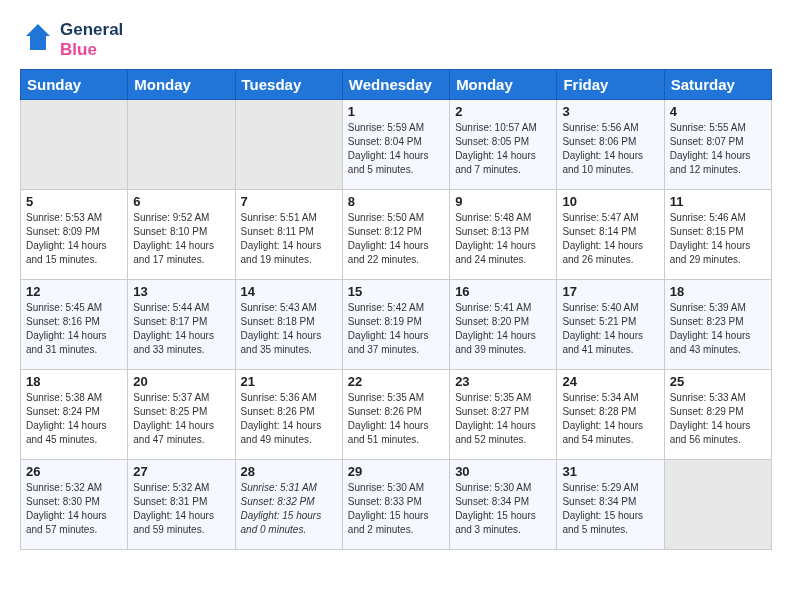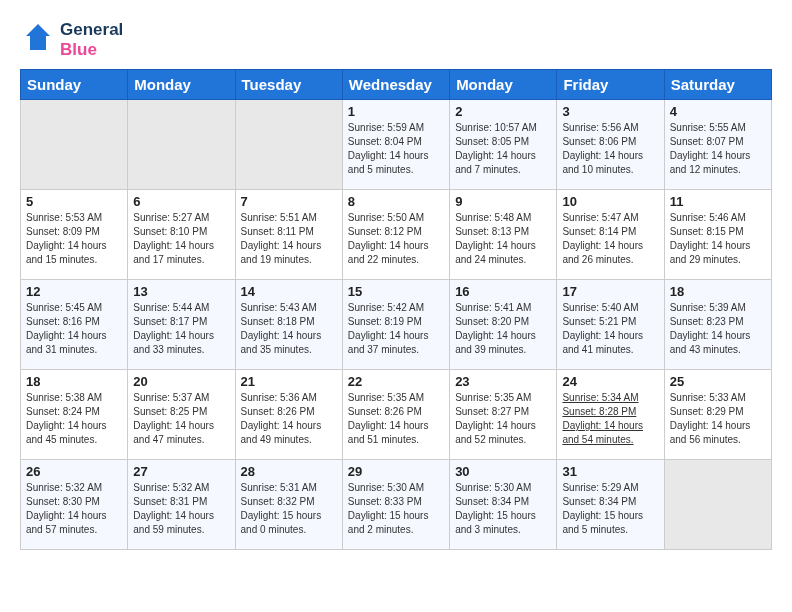--- a/index.html
+++ b/index.html
@@ -147,21 +147,21 @@
       <tr>
         <td>
           <span class="day-num">5</span>
           <div class="day-info" style="white-space: pre-line;">Sunrise: 5:53 AM
 Sunset: 8:09 PM
 Daylight: 14 hours
 and 15 minutes.</div>
         </td>
         <td>
           <span class="day-num">6</span>
-          <div class="day-info" style="white-space: pre-line;">Sunrise: 5:27 AM
+          <div class="day-info" style="white-space: pre-line;">Sunrise: 9:52 AM
 Sunset: 8:10 PM
 Daylight: 14 hours
 and 17 minutes.</div>
         </td>
         <td>
           <span class="day-num">7</span>
           <div class="day-info" style="white-space: pre-line;">Sunrise: 5:51 AM
 Sunset: 8:11 PM
 Daylight: 14 hours
 and 19 minutes.</div>
@@ -277,21 +277,21 @@
         </td>
         <td>
           <span class="day-num">23</span>
           <div class="day-info" style="white-space: pre-line;">Sunrise: 5:35 AM
 Sunset: 8:27 PM
 Daylight: 14 hours
 and 52 minutes.</div>
         </td>
         <td>
           <span class="day-num">24</span>
-          <div class="day-info" style="white-space: pre-line; text-decoration: underline;">Sunrise: 5:34 AM
+          <div class="day-info" style="white-space: pre-line;">Sunrise: 5:34 AM
 Sunset: 8:28 PM
 Daylight: 14 hours
 and 54 minutes.</div>
         </td>
         <td>
           <span class="day-num">25</span>
           <div class="day-info" style="white-space: pre-line;">Sunrise: 5:33 AM
 Sunset: 8:29 PM
 Daylight: 14 hours
 and 56 minutes.</div>
@@ -307,21 +307,21 @@
         </td>
         <td>
           <span class="day-num">27</span>
           <div class="day-info" style="white-space: pre-line;">Sunrise: 5:32 AM
 Sunset: 8:31 PM
 Daylight: 14 hours
 and 59 minutes.</div>
         </td>
         <td>
           <span class="day-num">28</span>
-          <div class="day-info" style="white-space: pre-line;">Sunrise: 5:31 AM
+          <div class="day-info" style="white-space: pre-line; font-style: italic;">Sunrise: 5:31 AM
 Sunset: 8:32 PM
 Daylight: 15 hours
 and 0 minutes.</div>
         </td>
         <td>
           <span class="day-num">29</span>
           <div class="day-info" style="white-space: pre-line;">Sunrise: 5:30 AM
 Sunset: 8:33 PM
 Daylight: 15 hours
 and 2 minutes.</div>

